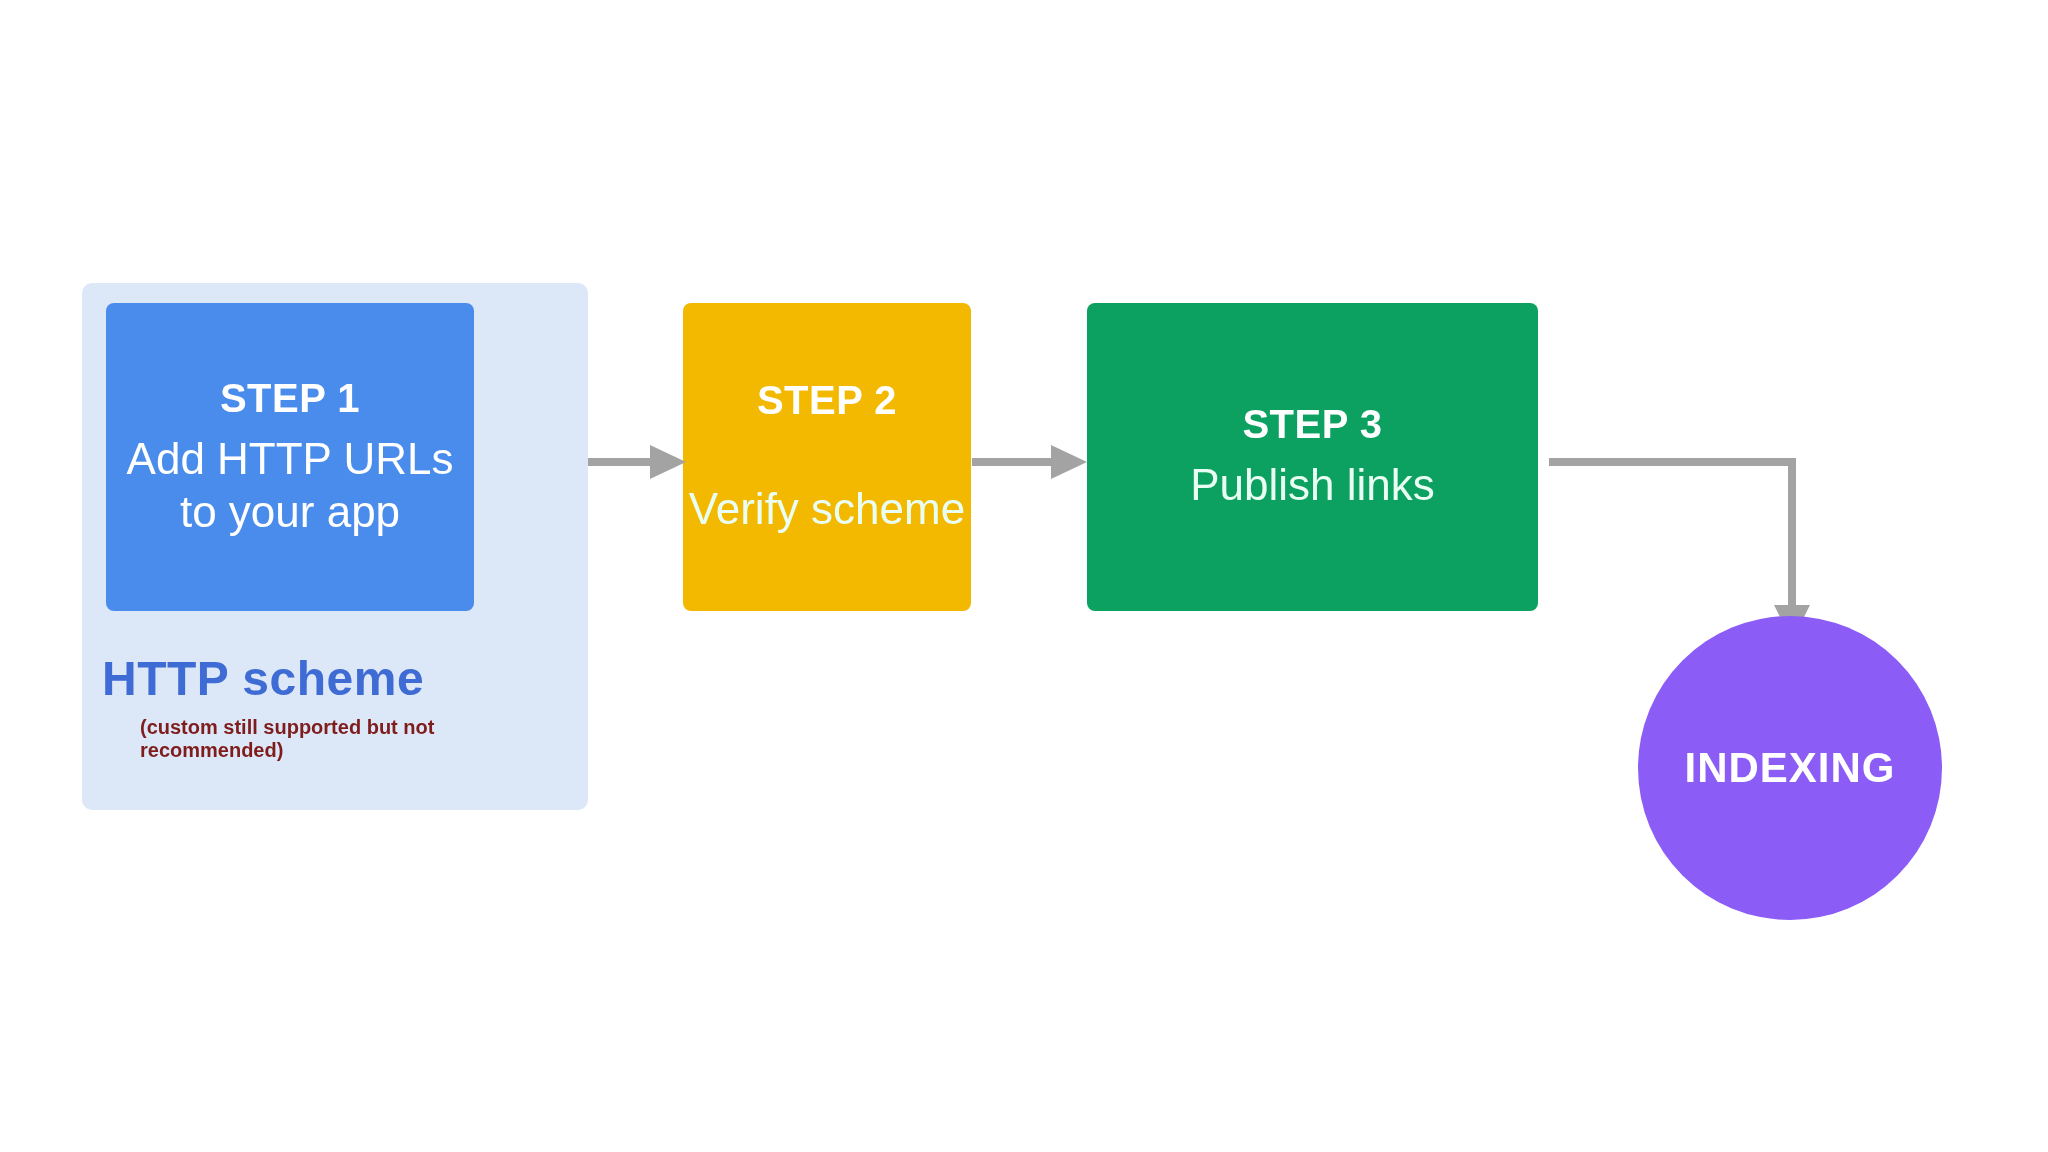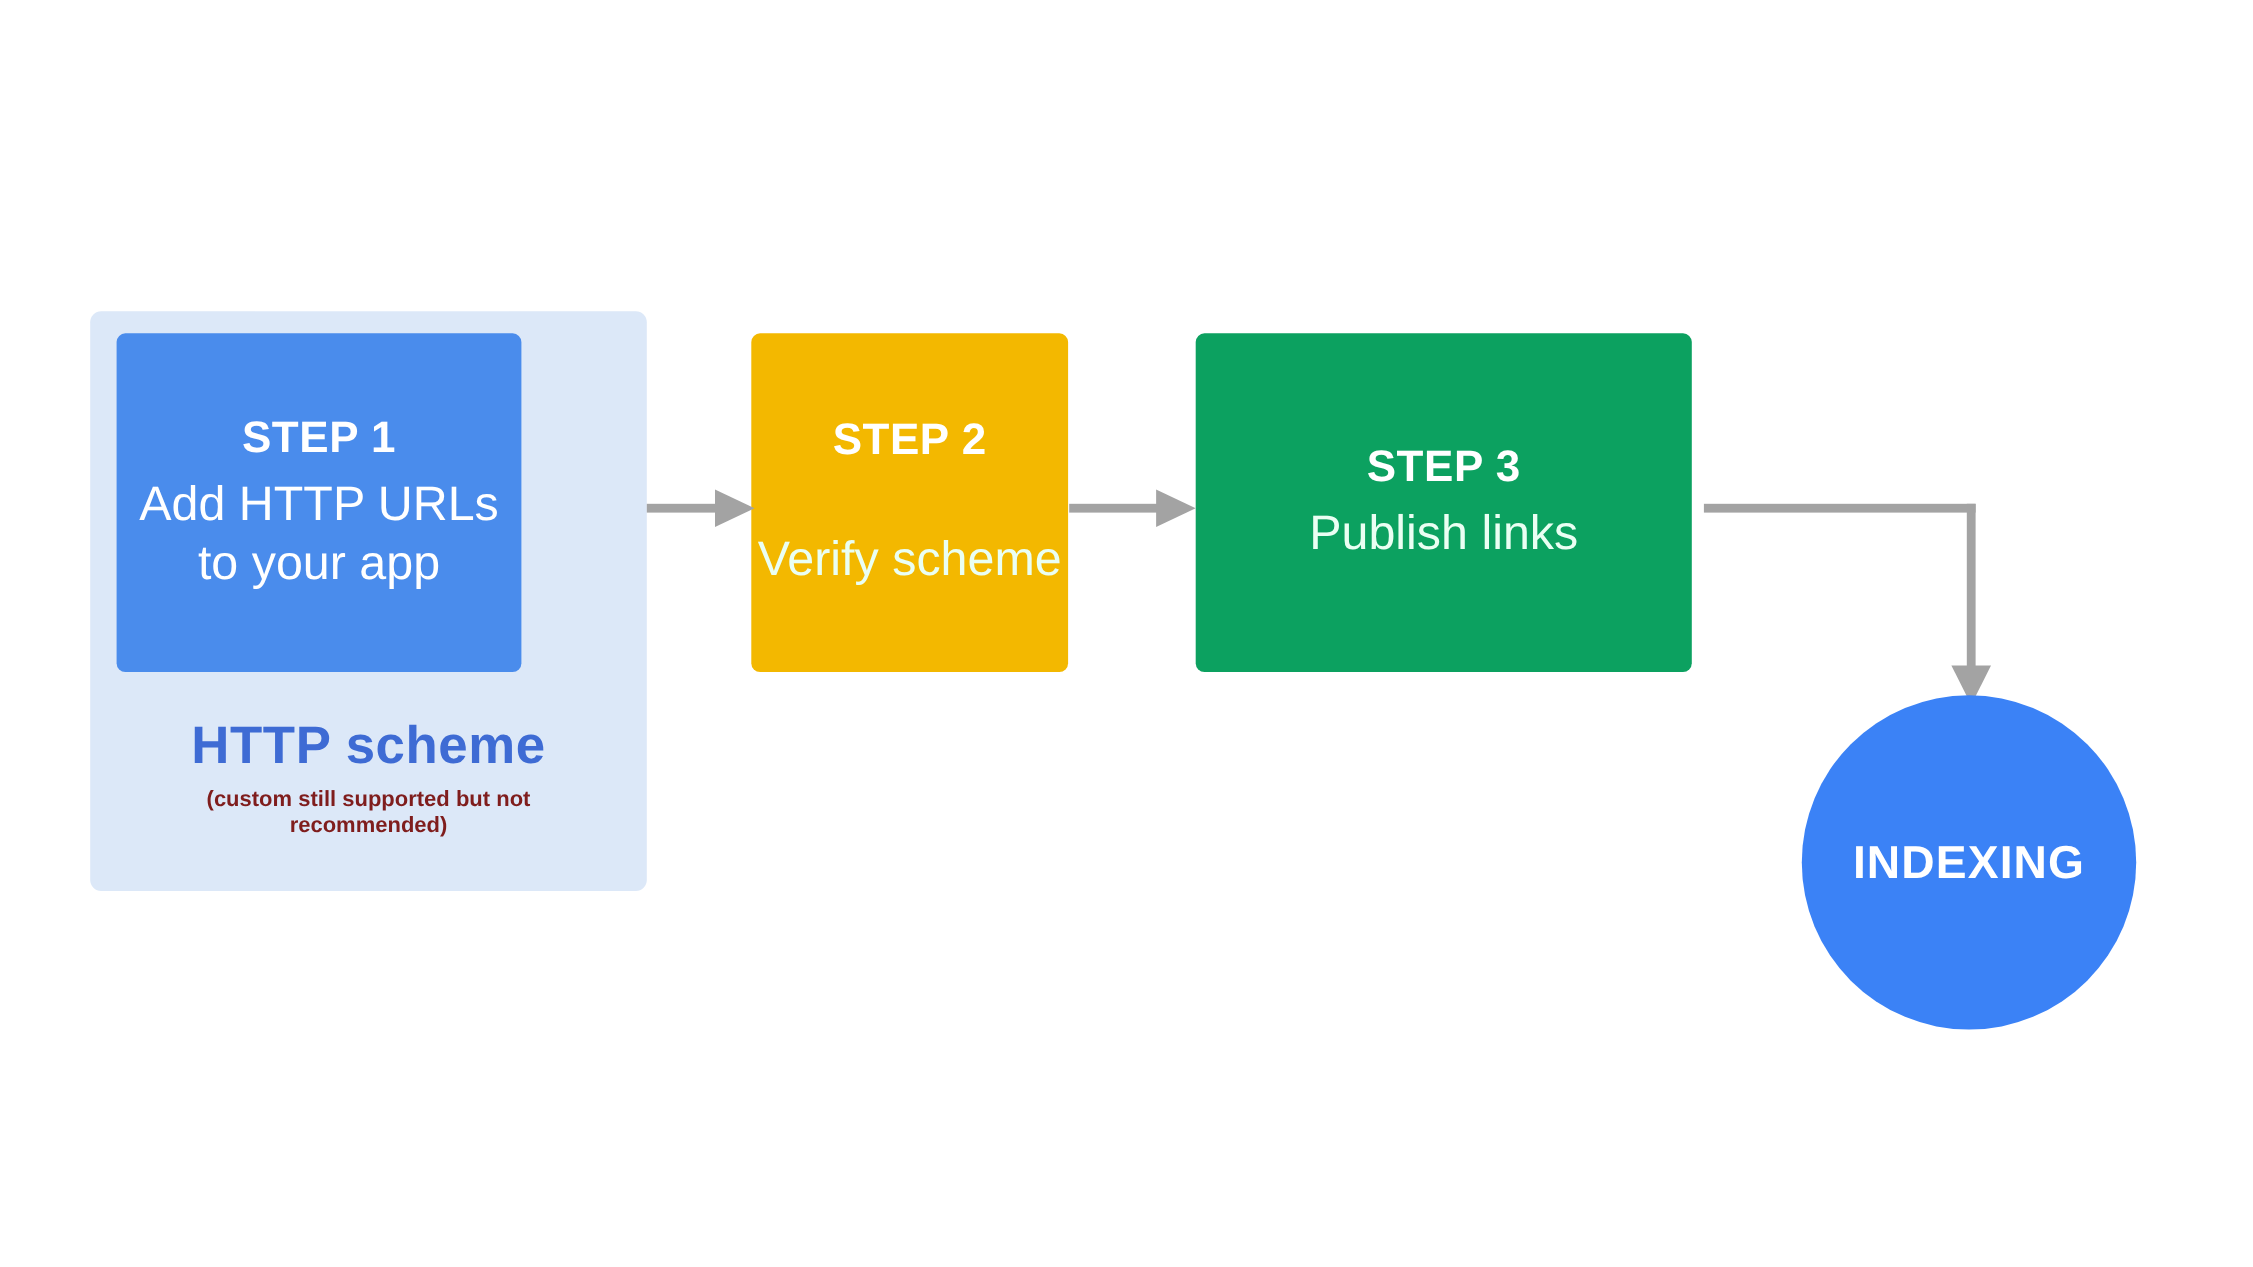--- a/index.html
+++ b/index.html
@@ -17,21 +17,22 @@
     position: absolute;
     left: 82px; top: 283px;
     width: 506px; height: 527px;
     background: #dce8f8;
     border-radius: 10px;
   }
   .annotation-text {
     position: absolute;
     left: 0; top: 368px;
     width: 100%;
-    text-align: center;
+    text-align: left;
+    padding-left: 20px;
   }
   .annotation-title {
     font-size: 48px;
     font-weight: bold;
     color: #3e6bd4;
     letter-spacing: 0.5px;
   }
   .annotation-note {
     width: 430px;
     margin: 10px auto 0;
@@ -99,24 +100,24 @@
   .arrow1-head  { left: 650px; top: 445px; }
   .arrow2-shaft { left: 972px; top: 458px; width: 80px; }
   .arrow2-head  { left: 1051px; top: 445px; }
   .elbow-shaft-h { left: 1549px; top: 458px; width: 247px; }
   .elbow-shaft-v { left: 1788px; top: 458px; height: 148px; }
   .elbow-head    { left: 1774px; top: 605px; }
 
   
   .terminal-circle {
     position: absolute;
-    left: 1638px; top: 632px;
+    left: 1638px; top: 616px;
     width: 304px; height: 304px;
     border-radius: 50%;
-    background: #3b82f6;
+    background: #8b5cf6;
     display: flex;
     align-items: center;
     justify-content: center;
   }
   .terminal-label {
     color: #ffffff;
     font-size: 42px;
     font-weight: bold;
     letter-spacing: 1px;
   }

